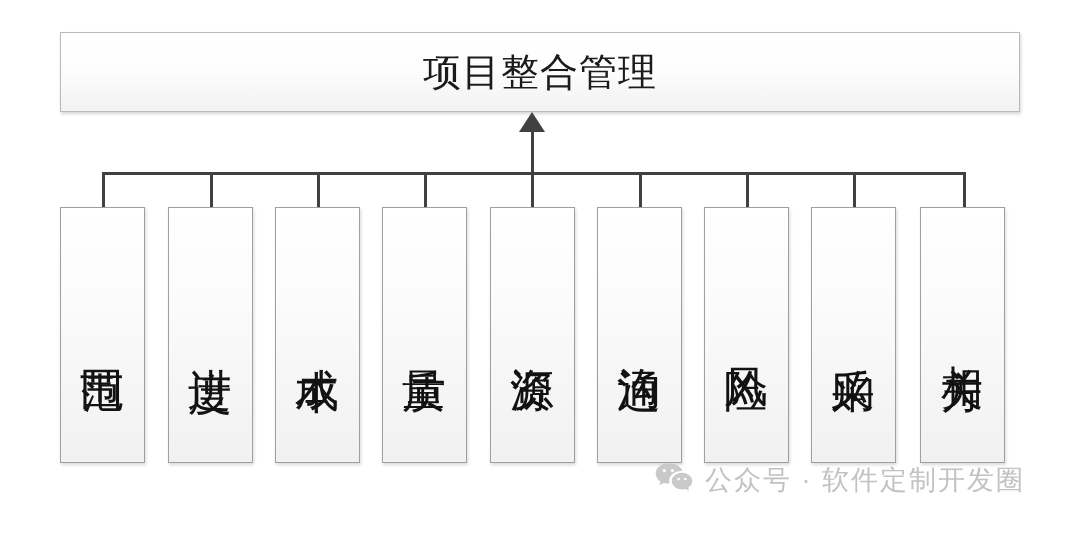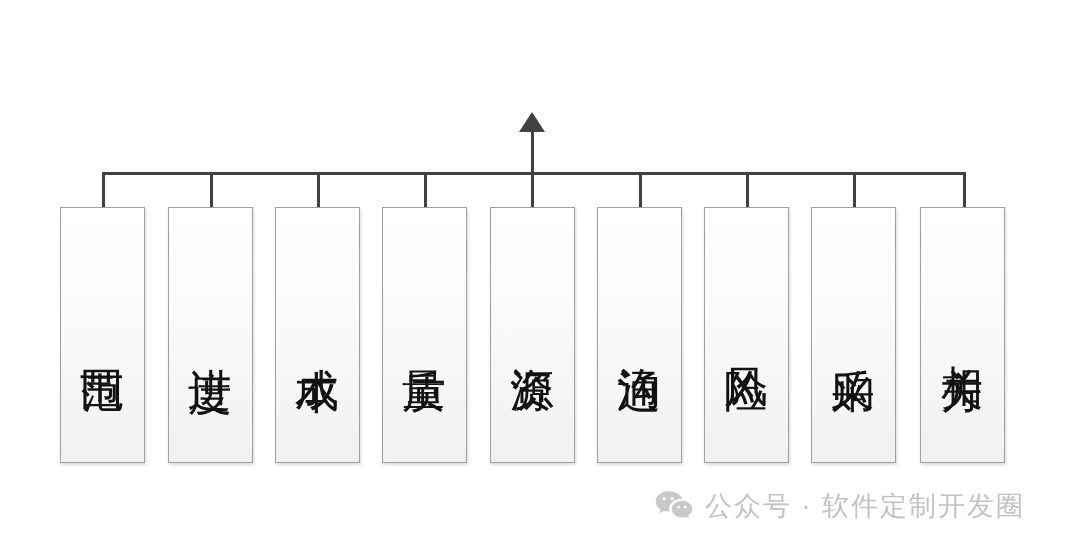--- a/index.html
+++ b/index.html
@@ -100,43 +100,46 @@
   }
   .child-label.three-char {
     font-size: 42px;
     line-height: 1.12;
   }
 
   
   .watermark {
     position: absolute;
     left: 655px;
-    top: 488px;
+    top: 462px;
     display: flex;
-    align-items: center;
+    align-items: flex-start;
     gap: 12px;
   }
   .wechat-icon {
     width: 38px;
     height: 32px;
     position: relative;
     flex: none;
   }
   .wechat-text {
     font-size: 27px;
     color: #c2c2c2;
     letter-spacing: 2px;
     white-space: nowrap;
   }
 </style>
 </head>
 <body>
 
 <div id="canvas">
 
+  <div class="root-box">
+    <span class="root-label">项目整合管理</span>
+  </div>
 
   <div class="arrow-head"></div>
   <div class="arrow-shaft"></div>
 
   <div class="bus-line"></div>
 
   <div class="drop" style="left:102px"></div>
   <div class="drop" style="left:210px"></div>
   <div class="drop" style="left:317px"></div>
   <div class="drop" style="left:424px"></div>

